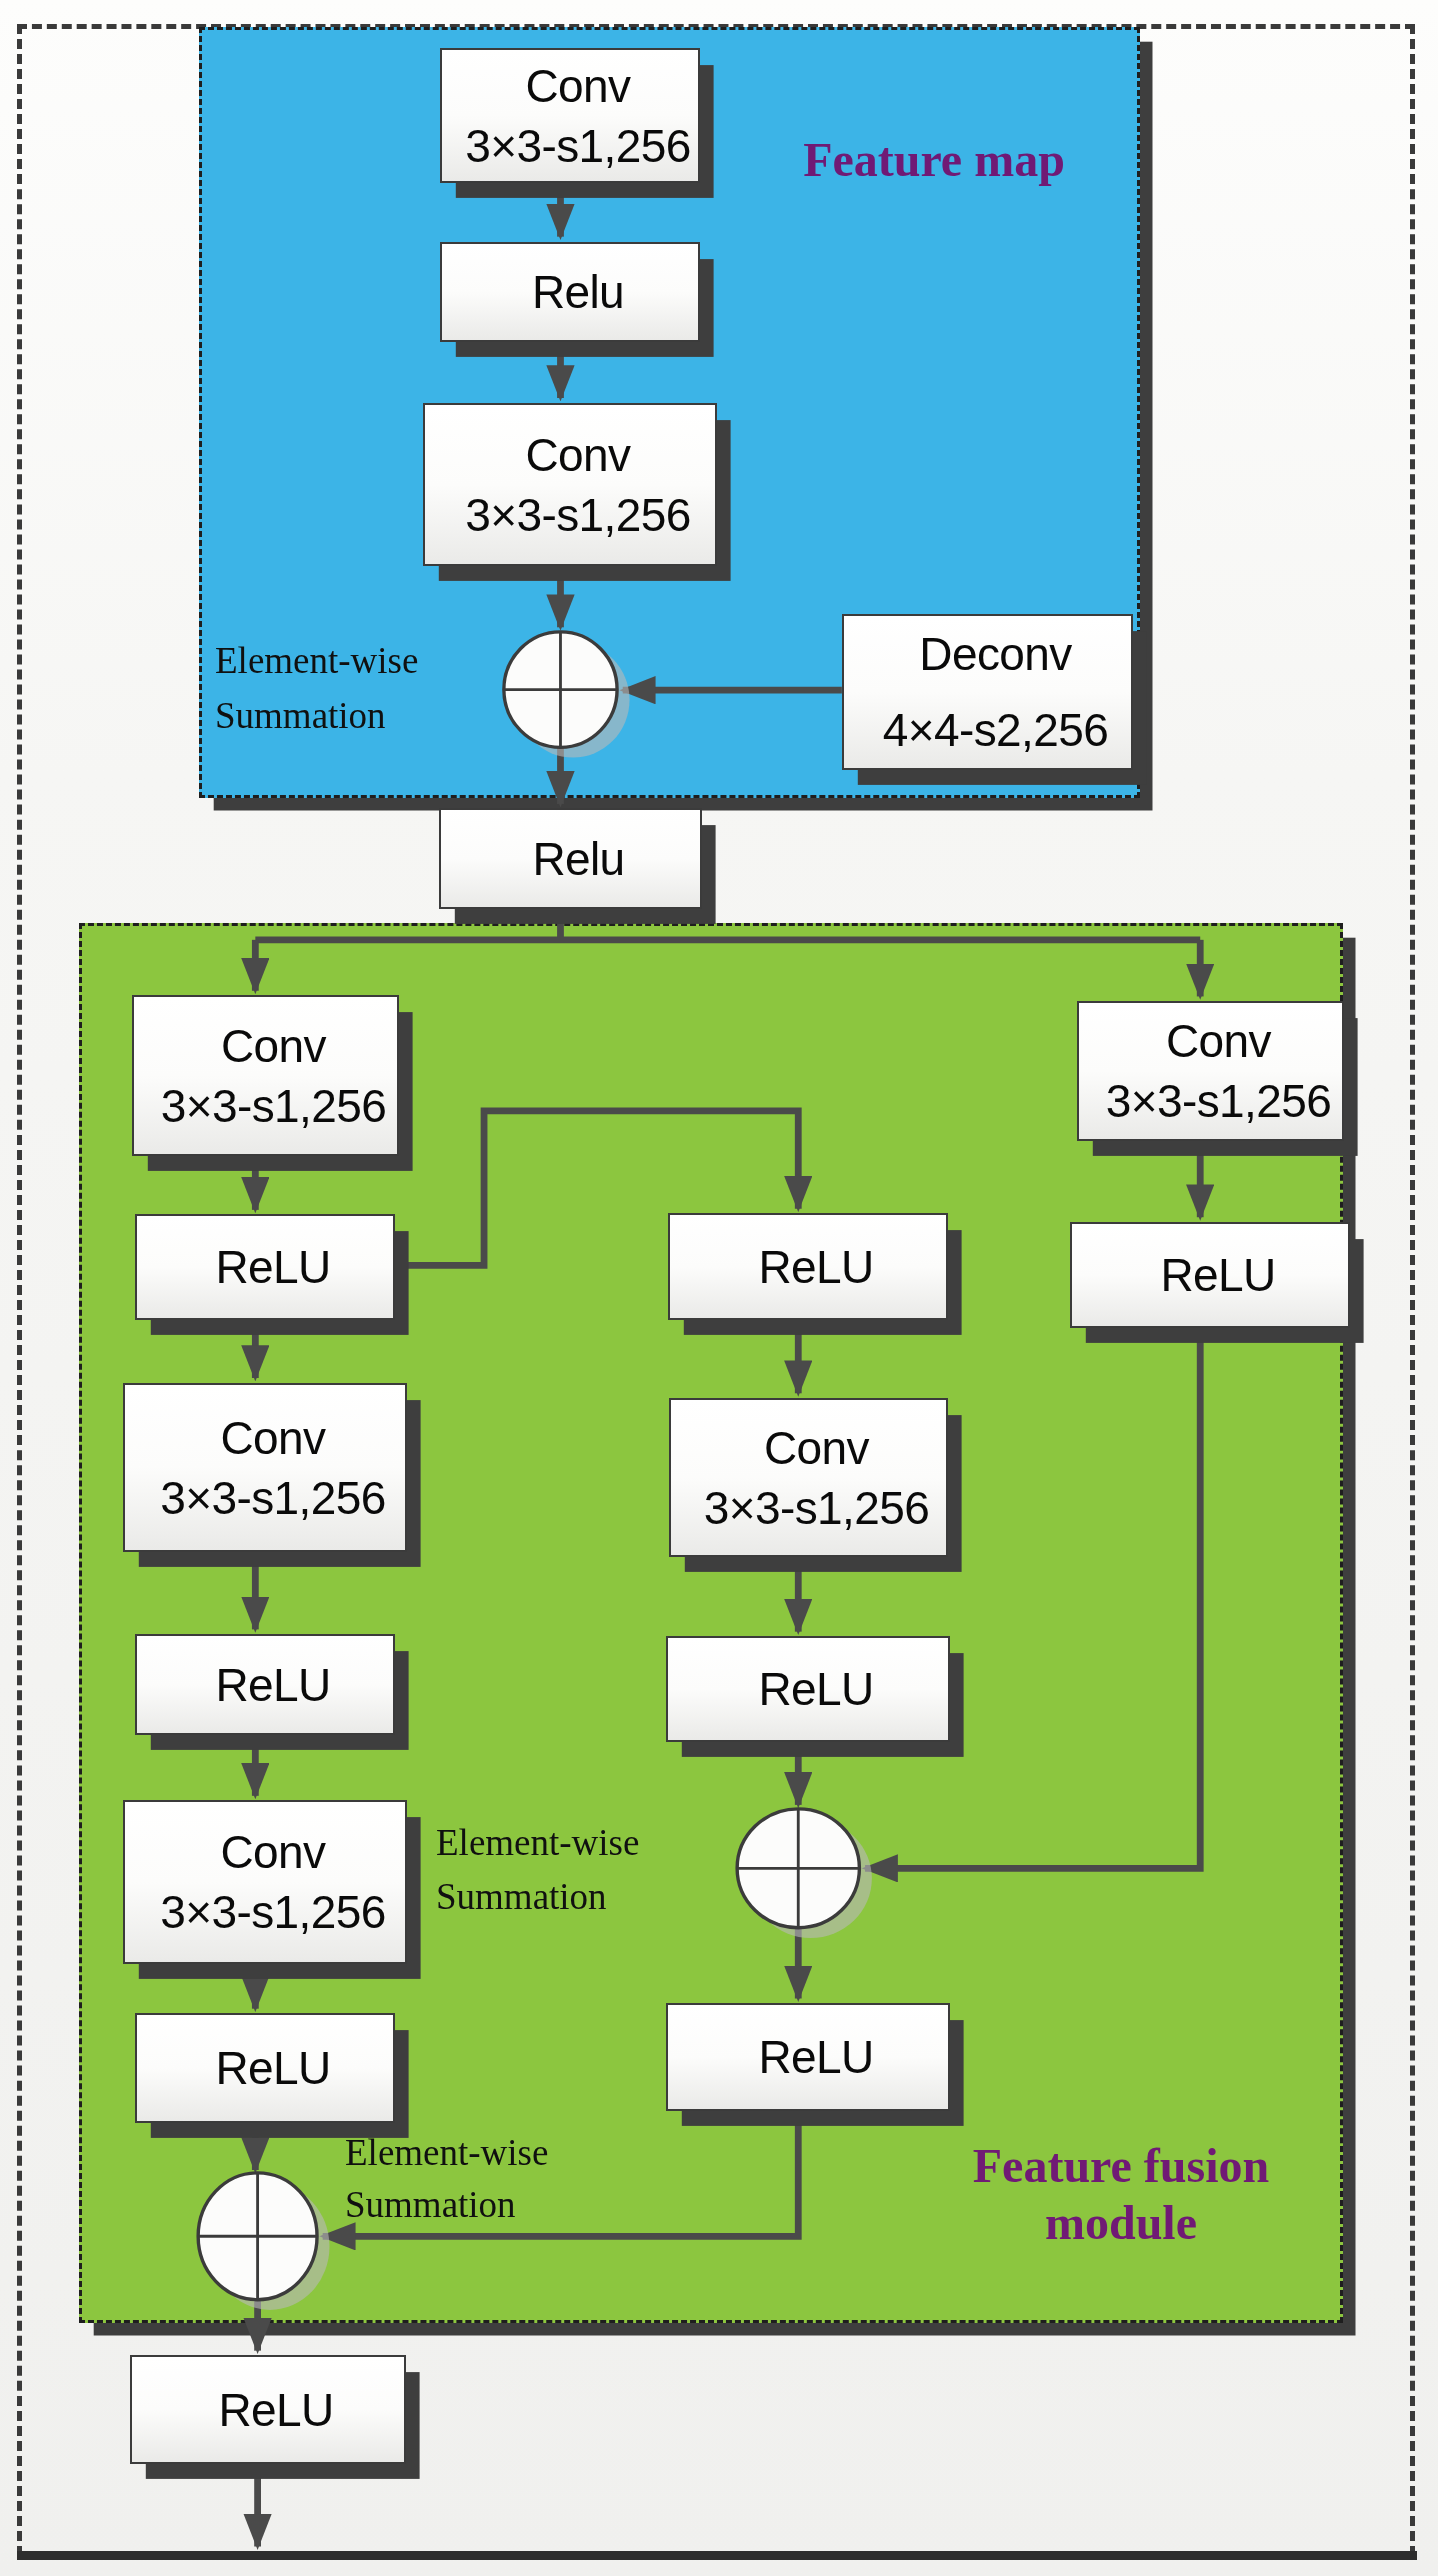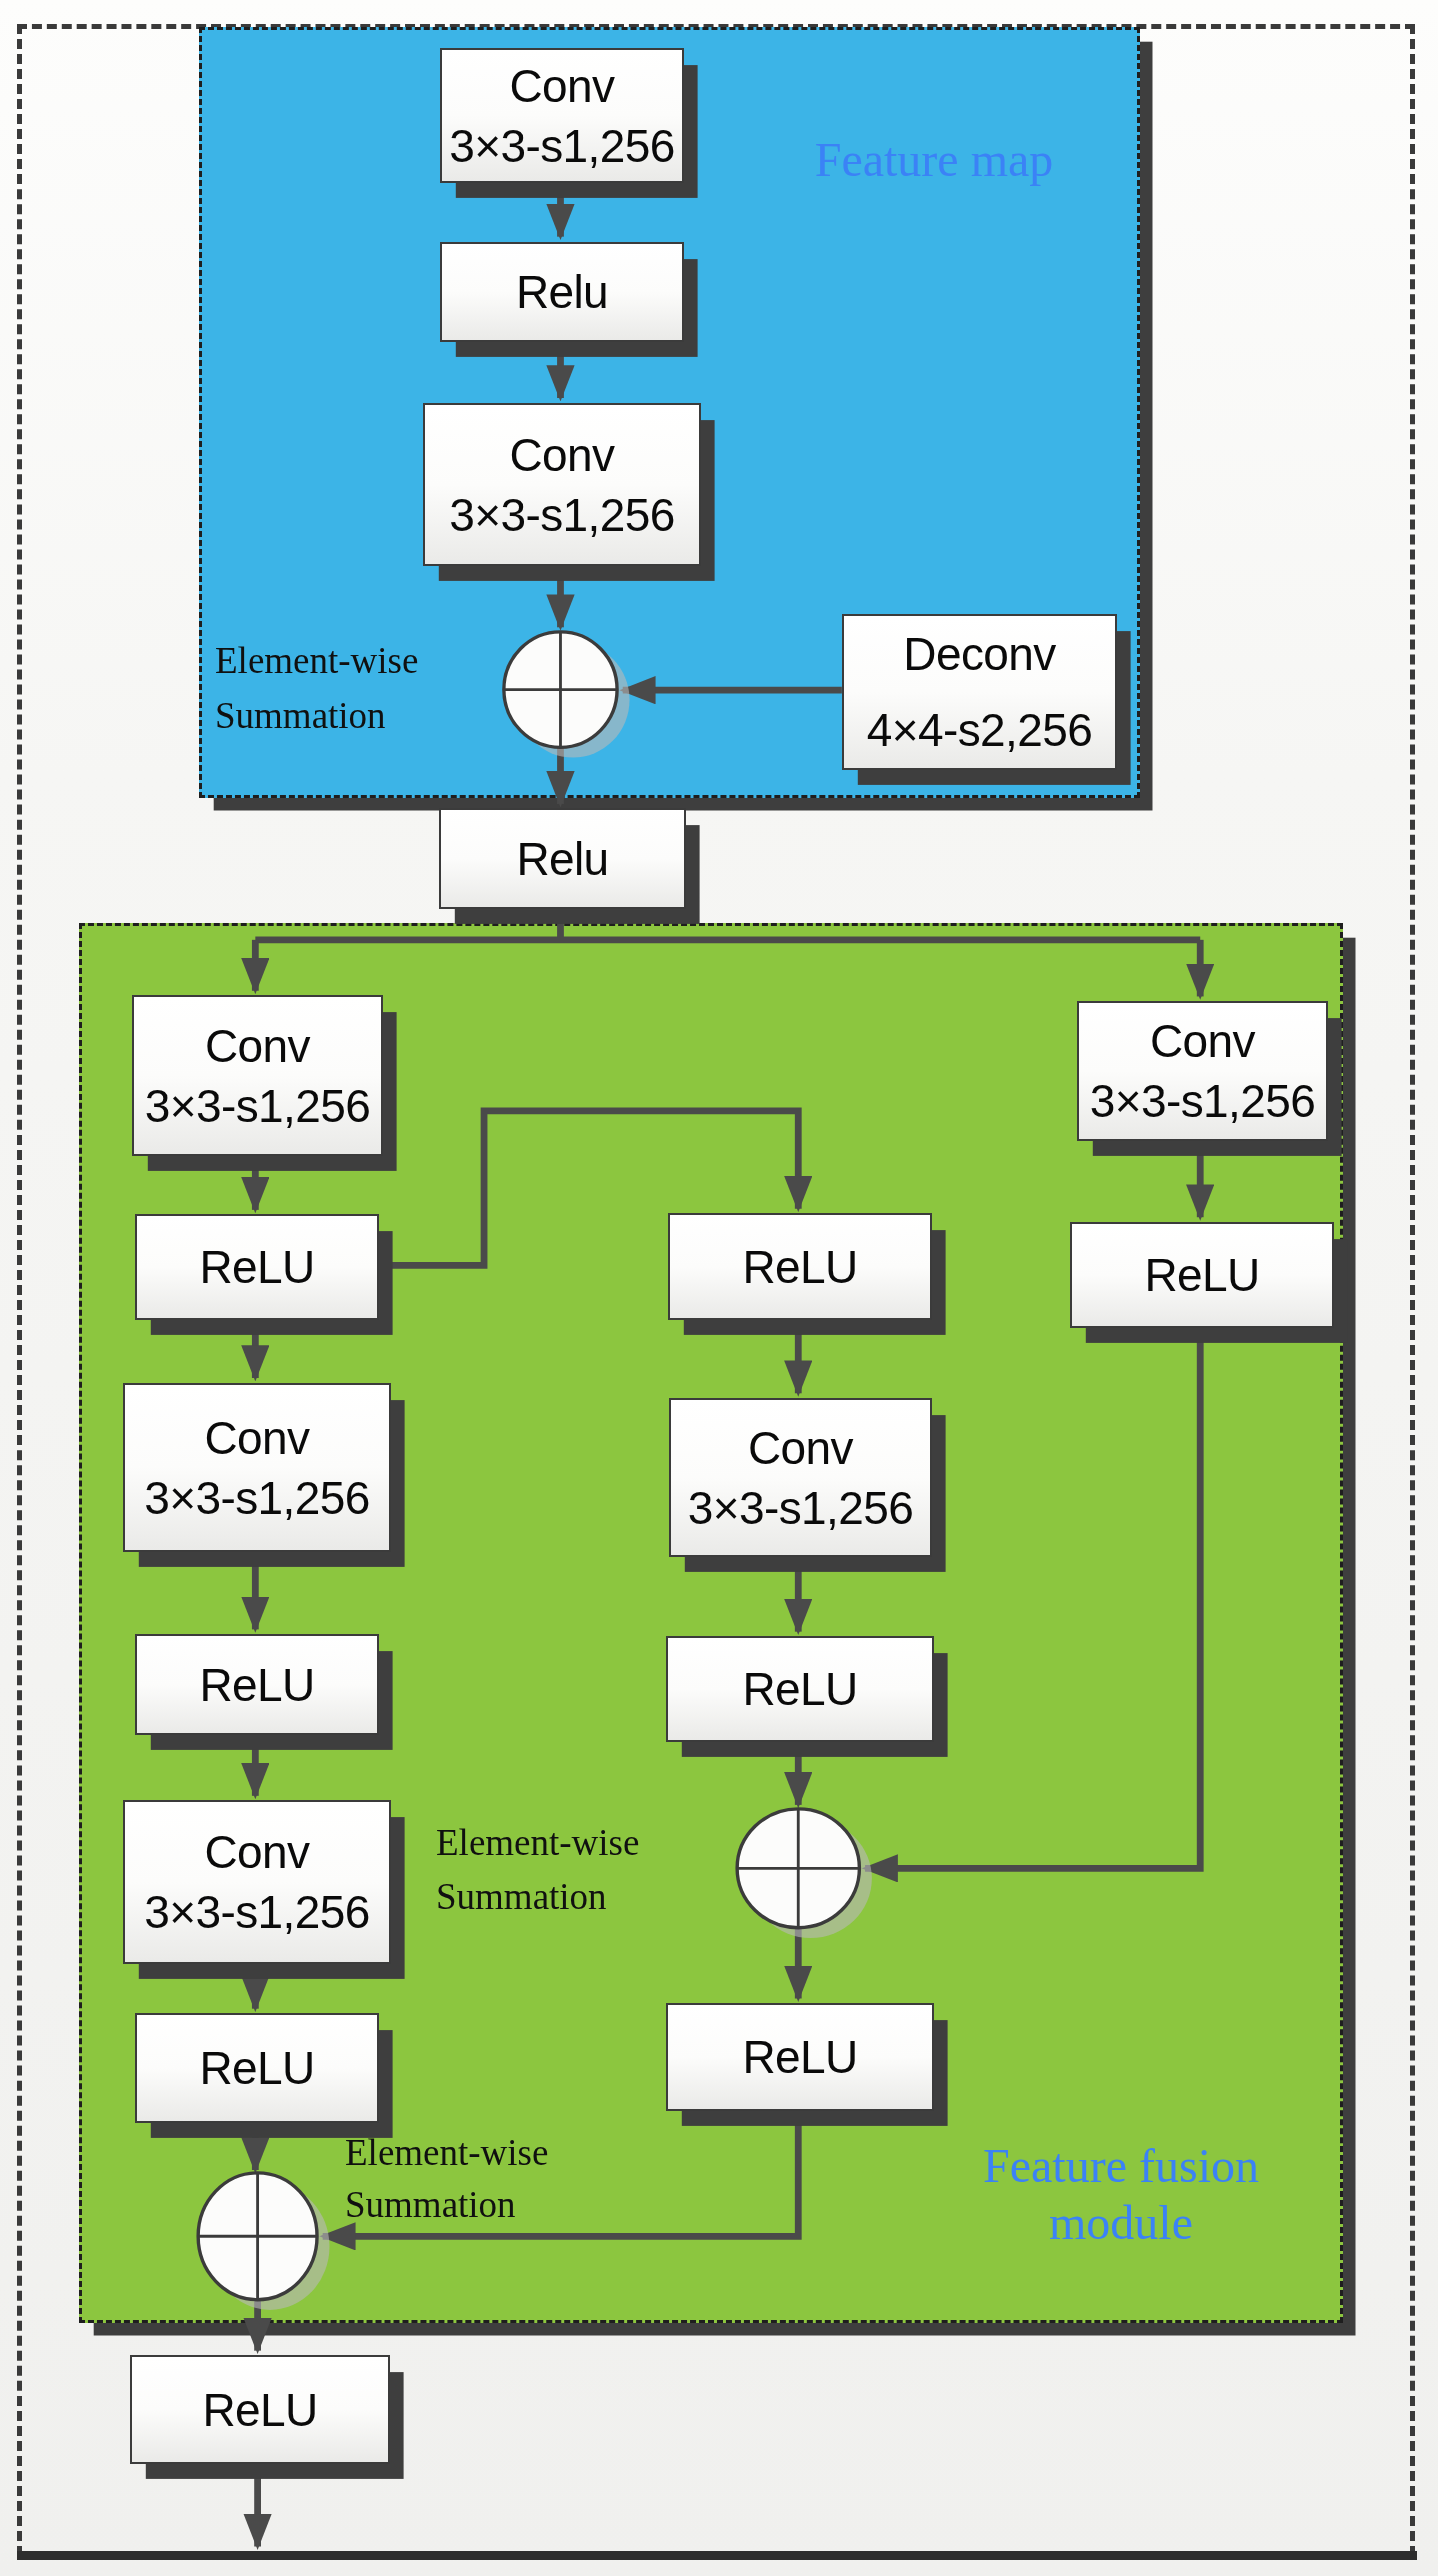--- a/index.html
+++ b/index.html
@@ -19,41 +19,41 @@
   }
   .module{
     position:absolute;
     border:3.4px dashed #1e1e1e;
     box-shadow:13.6px 13.6px 0 -1.1px #3e3e3e;
   }
   .module.blue{left:199px;top:27px;width:935px;height:765px;background:#3CB4E7;}
   .module.green{left:79px;top:923px;width:1258px;height:1394px;background:#8CC63F;}
   .module-title{
     position:absolute;
-    font-family:"Liberation Serif",serif;font-weight:normal;
-    font-size:48px;line-height:61px;text-align:center;color:#3b82f6;
+    font-family:"Liberation Serif",serif;font-weight:bold;
+    font-size:48px;line-height:61px;text-align:center;color:#701a75;
   }
   .title-blue{left:702px;top:129px;width:464px;}
   .title-green{left:940px;top:2129px;width:362px;line-height:57px;margin-top:8px;}
   .sum-label{
     position:absolute;
     font-family:"Liberation Serif",serif;
     font-size:37px;line-height:55px;color:#101010;
   }
   .sum1{left:215px;top:633px;width:294px;}
   .sum2{left:436px;top:1816px;width:294px;line-height:54px;}
   .sum3{left:345px;top:2127px;width:283px;line-height:52px;}
   .node{
     position:absolute;
     background:linear-gradient(180deg,#ffffff 0%,#fcfcfb 50%,#eaeae8 100%);
     border:2.8px solid #3b3b3b;
     box-shadow:14.7px 16px 0 -1.1px #3e3e3e;
     display:flex;flex-direction:column;align-items:center;justify-content:center;
     font-size:46px;line-height:60px;letter-spacing:-0.6px;
-    color:#0a0a0a;text-align:center;
+    color:#0a0a0a;text-align:center;padding-left:16px;
   }
   svg.overlay{position:absolute;left:0;top:0;}
 </style>
 </head>
 <body>
 
 <div class="outer-border"></div>
 <div class="bottom-bar"></div>
 
 <div class="module blue"></div>

